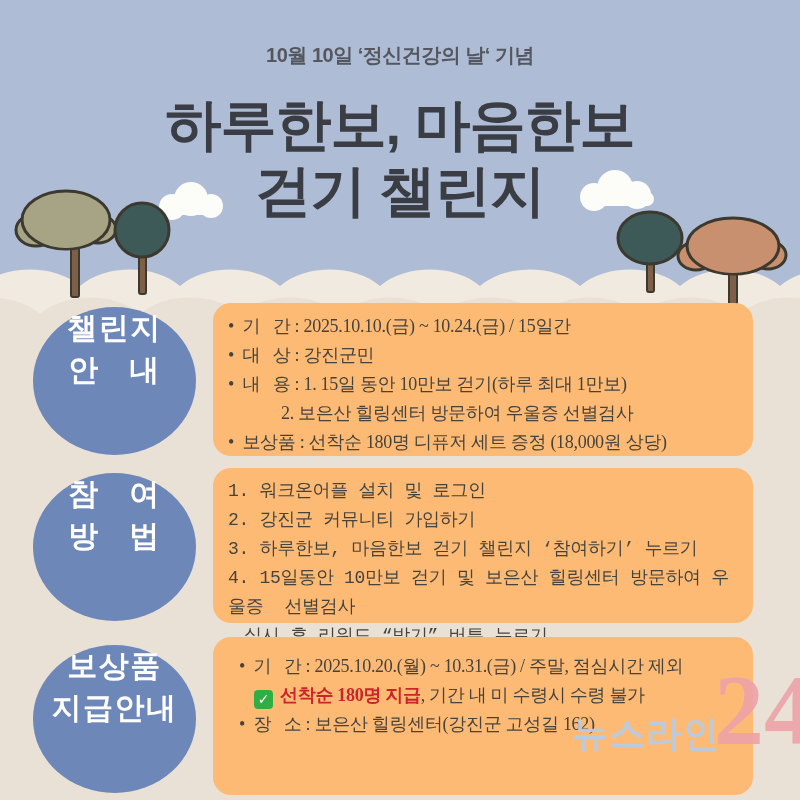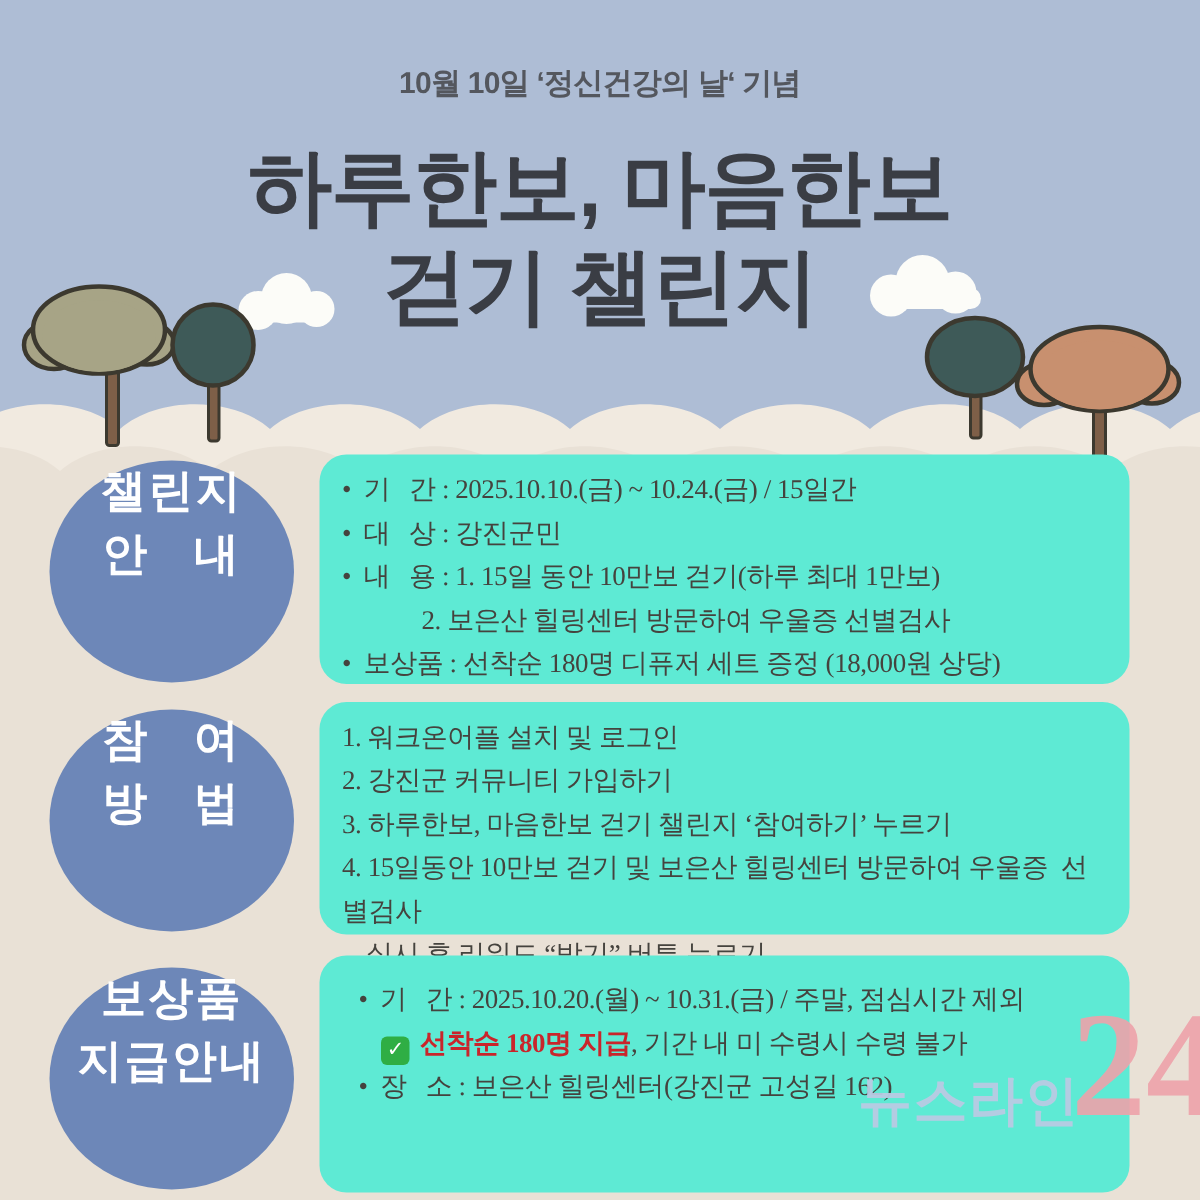--- a/index.html
+++ b/index.html
@@ -25,26 +25,26 @@
     font-family:"Liberation Sans","DejaVu Sans",sans-serif;
     font-weight:800;font-size:30px;letter-spacing:1.5px;line-height:1.4;
     display:flex;flex-direction:column;align-items:center;
     white-space:pre;text-align:center;
   }
   .badge-1{top:307px;}
   .badge-2{top:473px;}
   .badge-3{top:645px;}
   .panel{
     position:absolute;left:213px;width:540px;z-index:3;
-    background:#5eead4;border-radius:18px;box-sizing:border-box;
+    background:#fdba74;border-radius:18px;box-sizing:border-box;
     color:#45433e;font-size:18px;letter-spacing:-0.3px;
     padding:9px 18px 0 15px;
   }
   .panel-1{top:303px;height:153px;}
-  .panel-2{top:468px;height:155px;line-height:29px;}
+  .panel-2{top:468px;height:155px;line-height:29px;font-family:Liberation Mono, monospace;}
   .panel-3{top:637px;height:158px;padding-top:15px;padding-left:26px;}
   .line{white-space:pre-wrap;line-height:29px;}
   .indent1{padding-left:53px;}
   .indent2{padding-left:16px;}
   .indent3{padding-left:15px;}
   .check{
     display:inline-flex;width:19px;height:19px;border-radius:4px;
     background:#2fae44;color:#fff;align-items:center;justify-content:center;
     font-family:"DejaVu Sans",sans-serif;font-size:14px;font-weight:bold;
     margin-right:7px;transform:translateY(3px);

